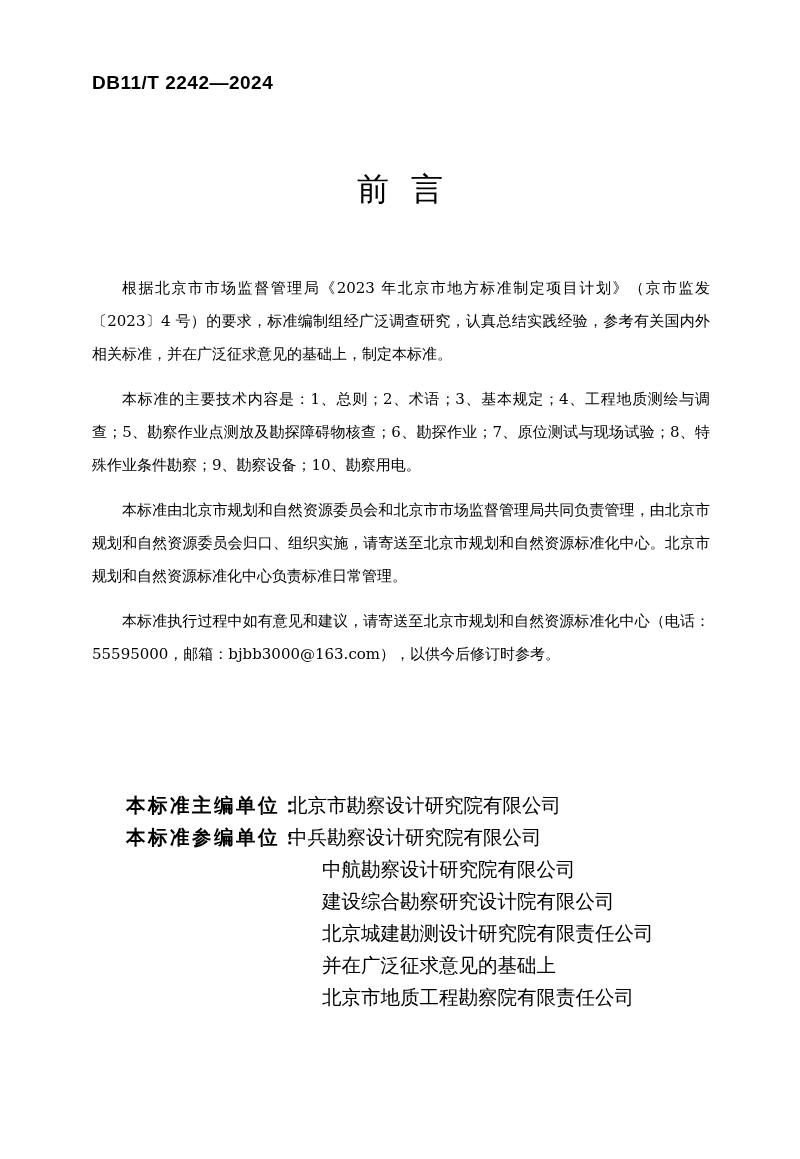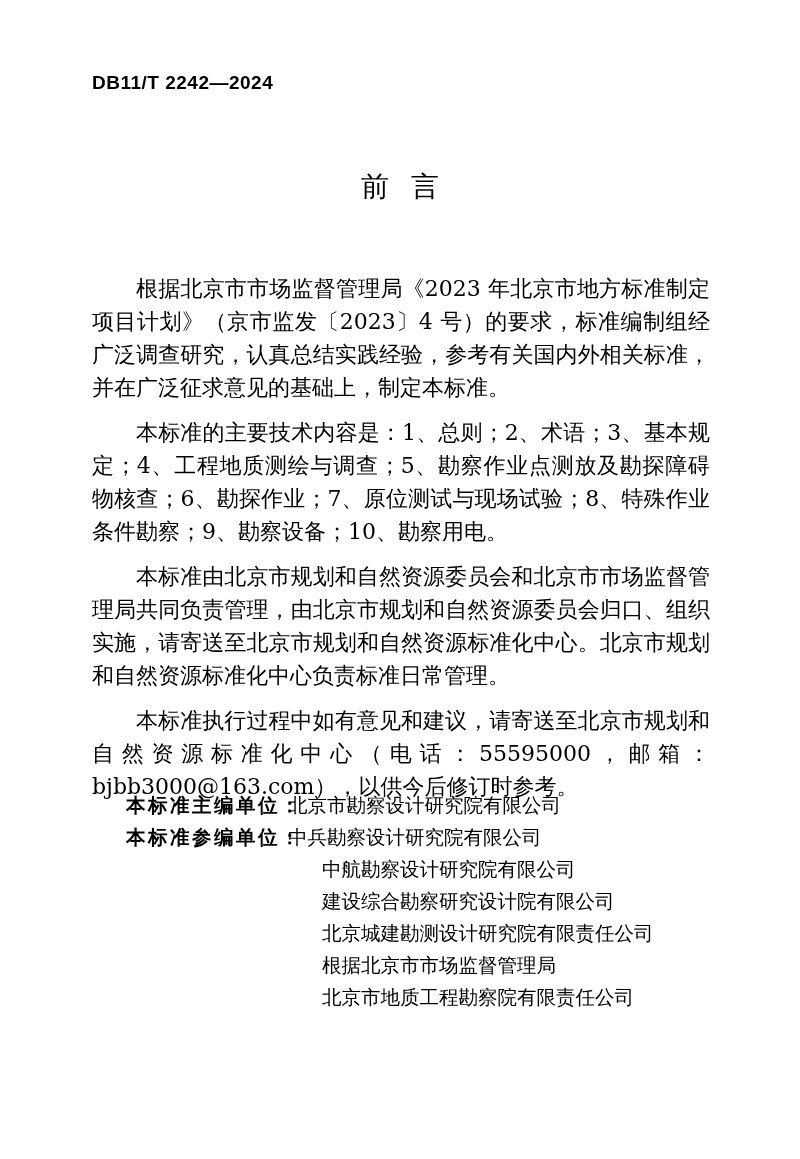--- a/index.html
+++ b/index.html
@@ -31,33 +31,33 @@
     font-size: 19px;
     letter-spacing: 0.5px;
   }
   .doc-title {
     position: absolute;
     top: 168px;
     left: 0;
     width: 800px;
     text-align: center;
     font-family: "DejaVu Serif", serif;
-    font-size: 28px;
+    font-size: 32px;
     letter-spacing: 22px;
     text-indent: 22px;
   }
   .body-block {
     position: absolute;
     top: 272px;
     left: 92px;
     width: 618px;
   }
   p.para {
     margin: 0 0 0 0;
-    font-size: 22px;
+    font-size: 15px;
     line-height: 33px;
     text-align: justify;
     text-justify: inter-ideograph;
     text-indent: 2em;
     font-family: "DejaVu Serif", serif;
   }
   p.para + p.para {
     margin-top: 12px;
   }
   .units-block {
@@ -112,17 +112,17 @@
       <div class="unit-label">本标准主编单位：</div>
       <div class="unit-value">北京市勘察设计研究院有限公司</div>
     </div>
     <div class="unit-row">
       <div class="unit-label">本标准参编单位：</div>
       <div class="unit-value">中兵勘察设计研究院有限公司</div>
     </div>
     <div class="unit-cont">中航勘察设计研究院有限公司</div>
     <div class="unit-cont">建设综合勘察研究设计院有限公司</div>
     <div class="unit-cont">北京城建勘测设计研究院有限责任公司</div>
-    <div class="unit-cont">根据北京市市场监督管理局</div>
+    <div class="unit-cont">并在广泛征求意见的基础上</div>
     <div class="unit-cont">北京市地质工程勘察院有限责任公司</div>
   </div>
 
 </div>
 
 </body></html>

